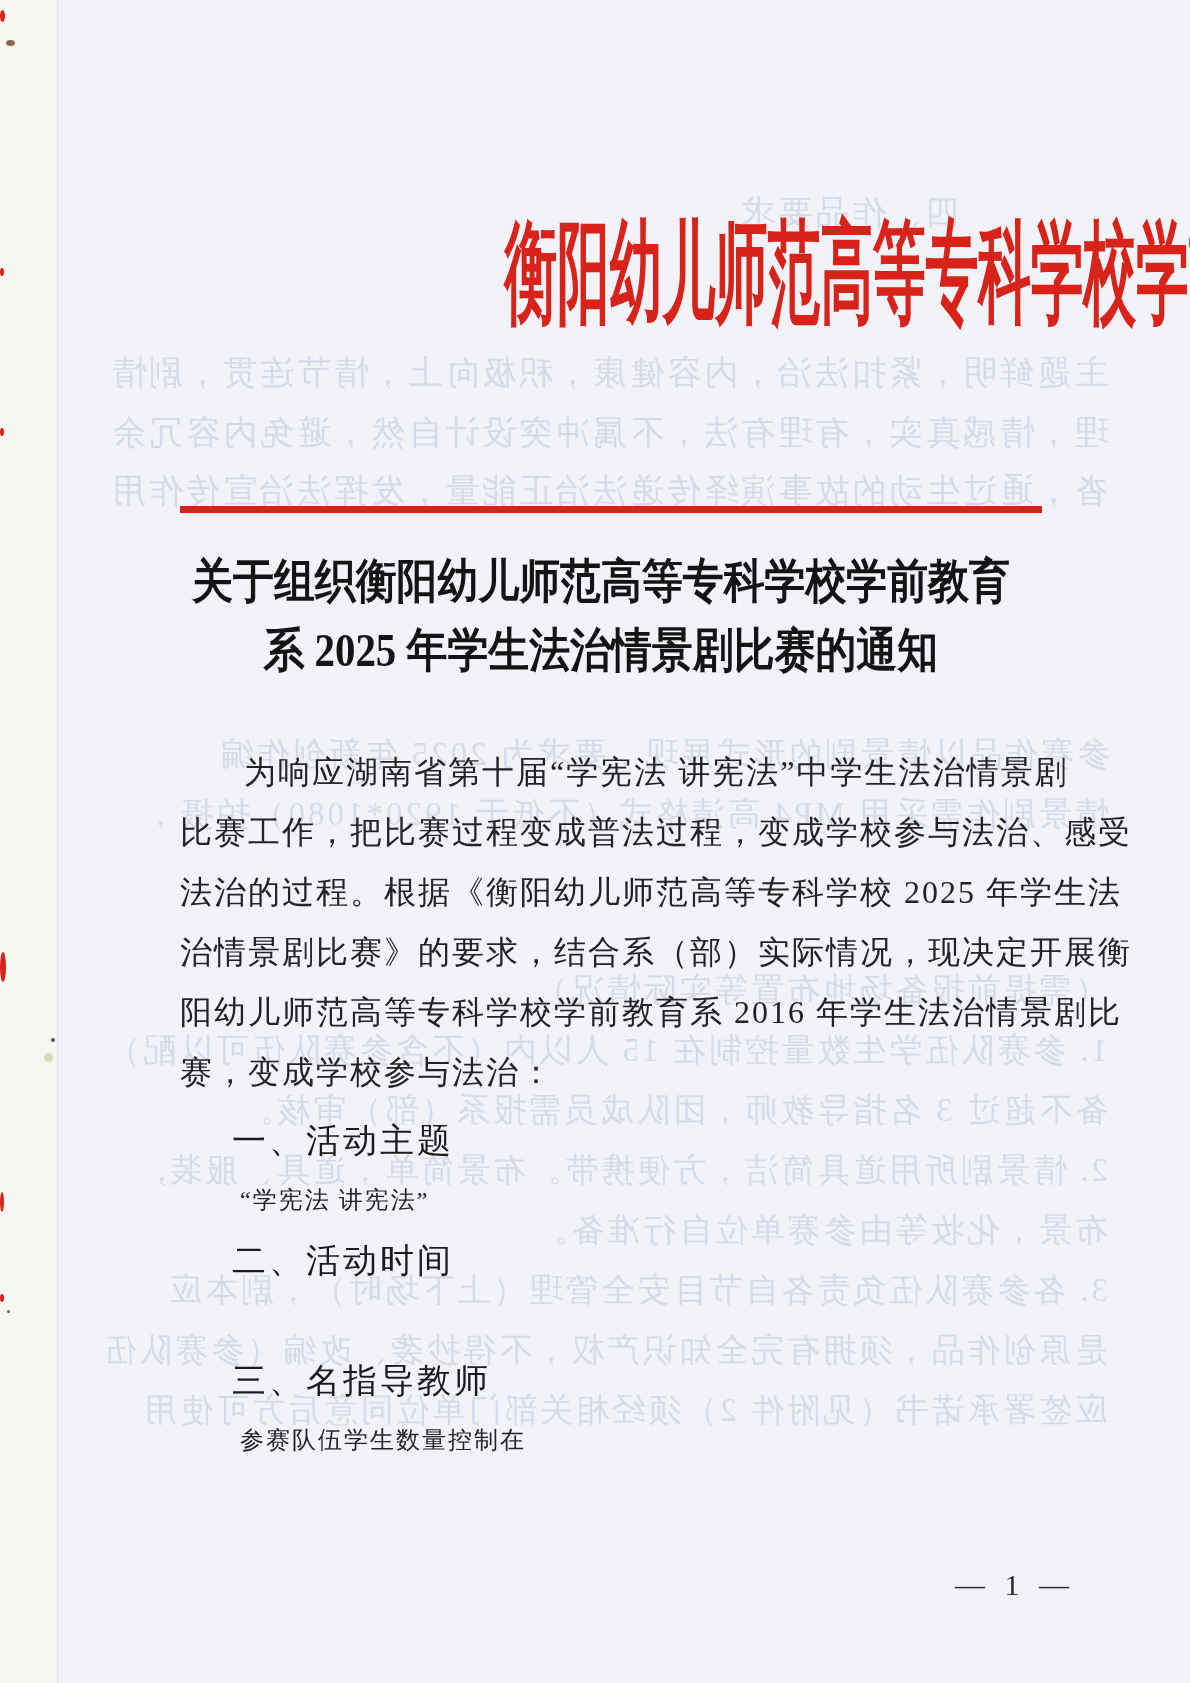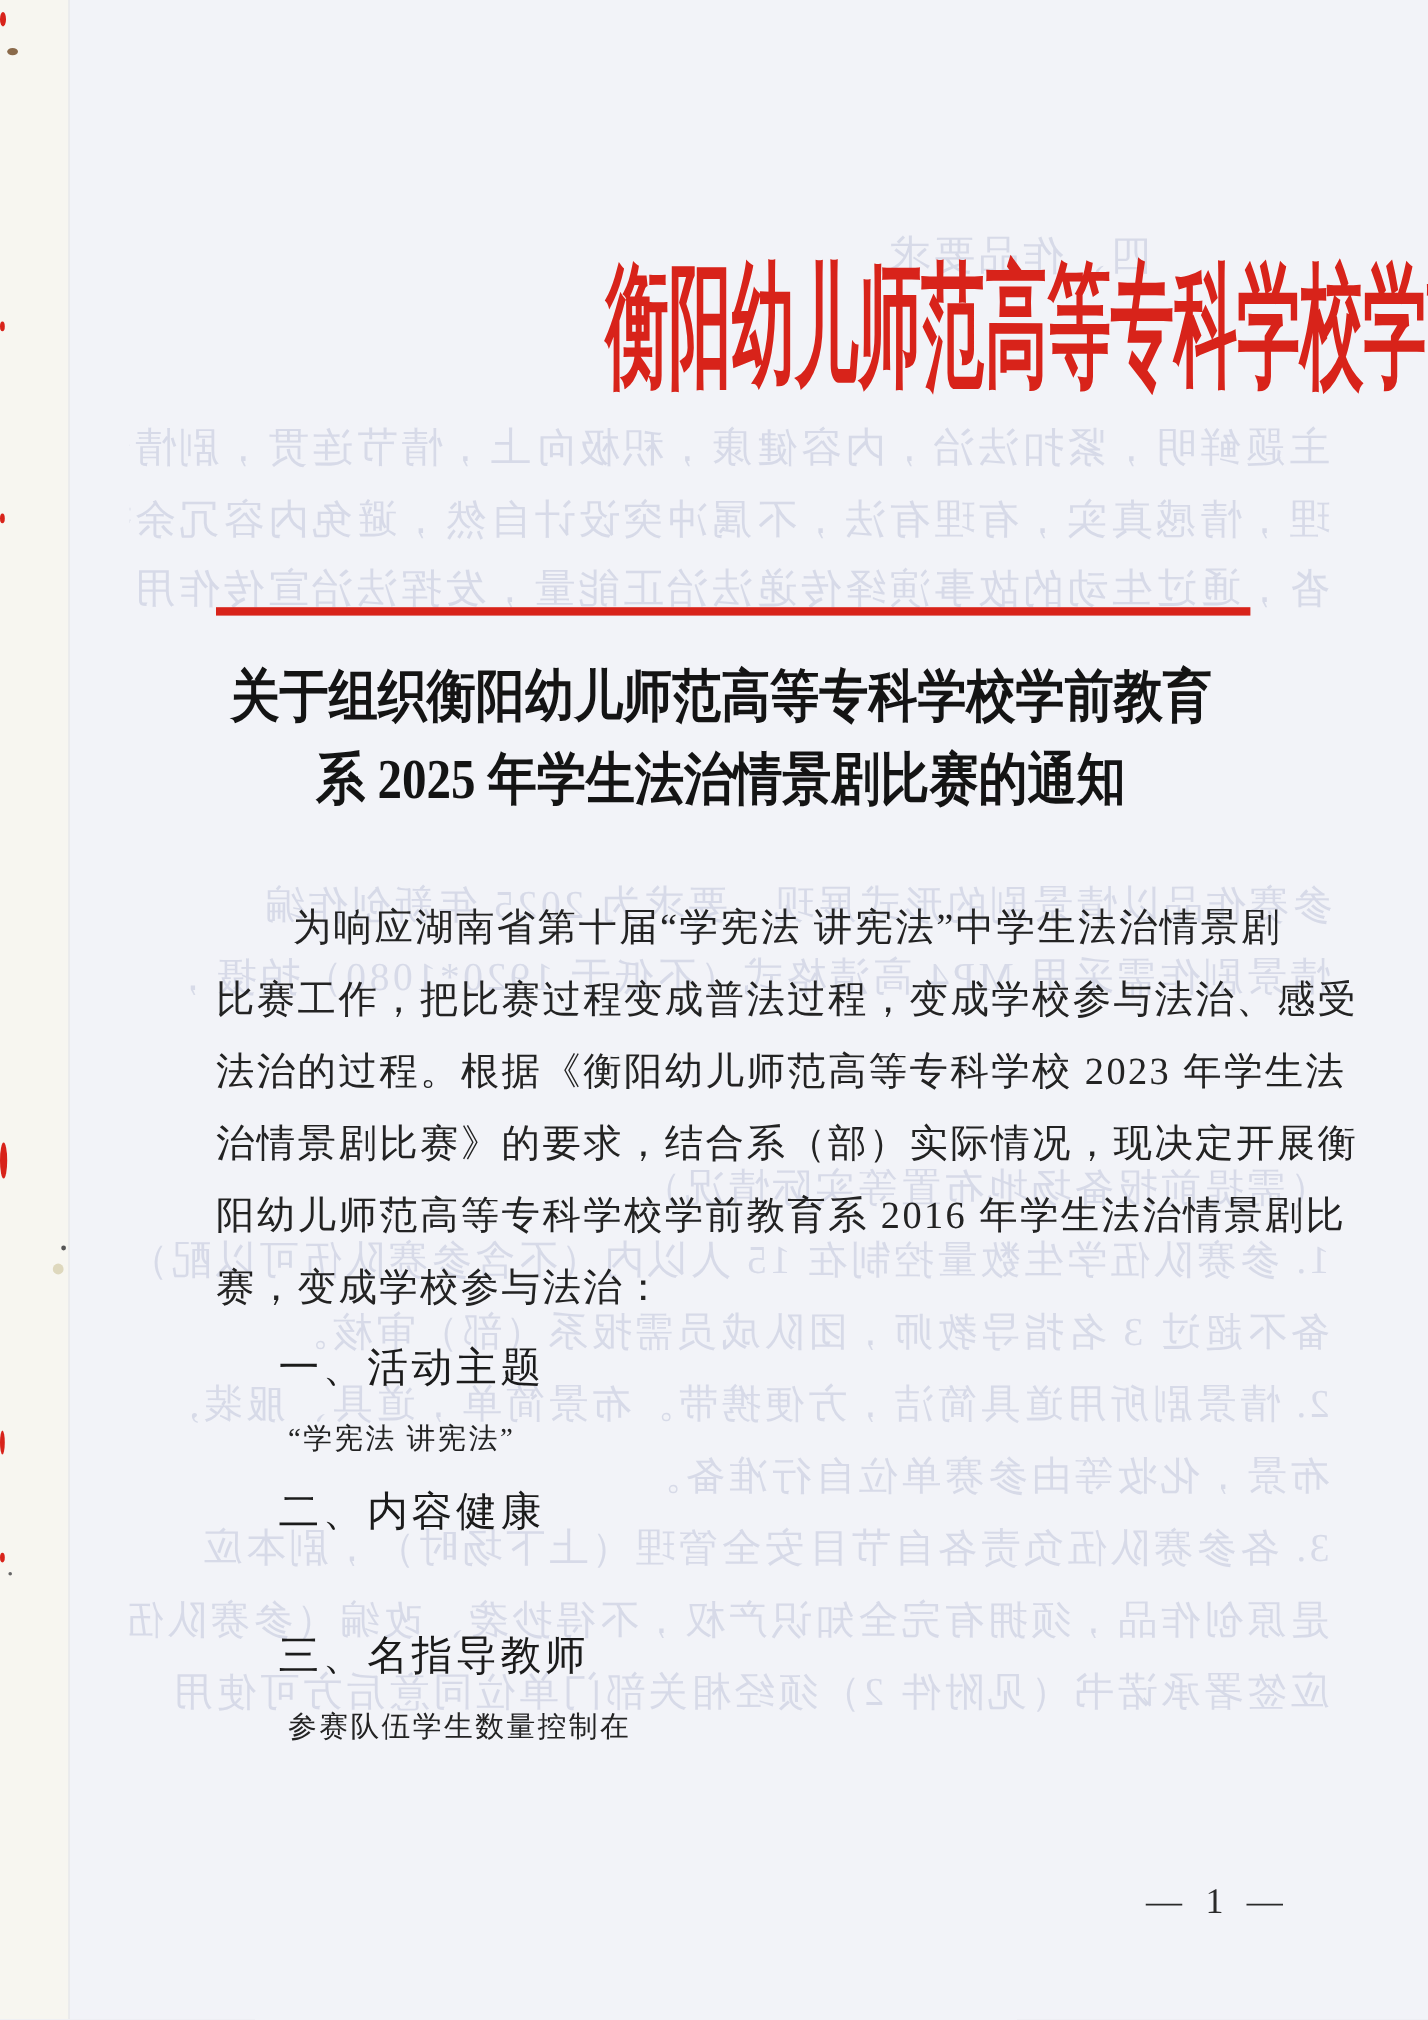--- a/index.html
+++ b/index.html
@@ -155,29 +155,29 @@
       <span>关于组织衡阳幼儿师范高等专科学校学前教育</span>
     </div>
     <div class="t-line">
       <span>系 2025 年学生法治情景剧比赛的通知</span>
     </div>
   </div>
 
   <div class="body-text">
     <div class="b-line indent">为响应湖南省第十届“学宪法 讲宪法”中学生法治情景剧</div>
     <div class="b-line">比赛工作，把比赛过程变成普法过程，变成学校参与法治、感受</div>
-    <div class="b-line">法治的过程。根据《衡阳幼儿师范高等专科学校 2023 年学生法</div>
+    <div class="b-line">法治的过程。根据《衡阳幼儿师范高等专科学校 2025 年学生法</div>
     <div class="b-line">治情景剧比赛》的要求，结合系（部）实际情况，现决定开展衡</div>
     <div class="b-line">阳幼儿师范高等专科学校学前教育系 2016 年学生法治情景剧比</div>
     <div class="b-line">赛，变成学校参与法治：</div>
   </div>
 
   <div class="sec-heading" style="top:1118px">一、活动主题</div>
   <div class="sec-content" style="top:1178px">“学宪法 讲宪法”</div>
 
-  <div class="sec-heading" style="top:1238px">二、内容健康</div>
+  <div class="sec-heading" style="top:1238px">二、活动时间</div>
 
   <div class="sec-heading" style="top:1358px">三、名指导教师</div>
   <div class="sec-content" style="top:1418px">参赛队伍学生数量控制在</div>
 
   <div class="page-number">— 1 —</div>
 
 </div>
 
 </body></html>

